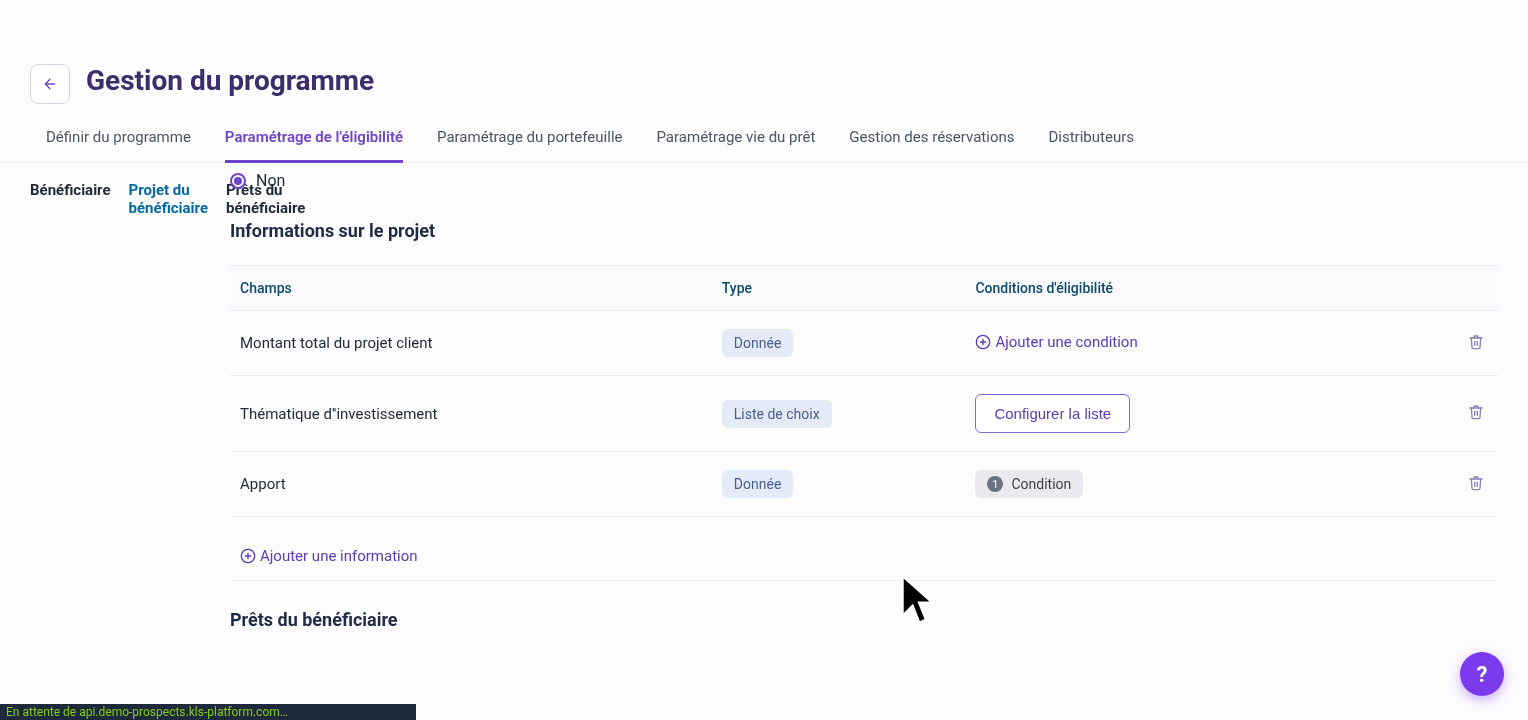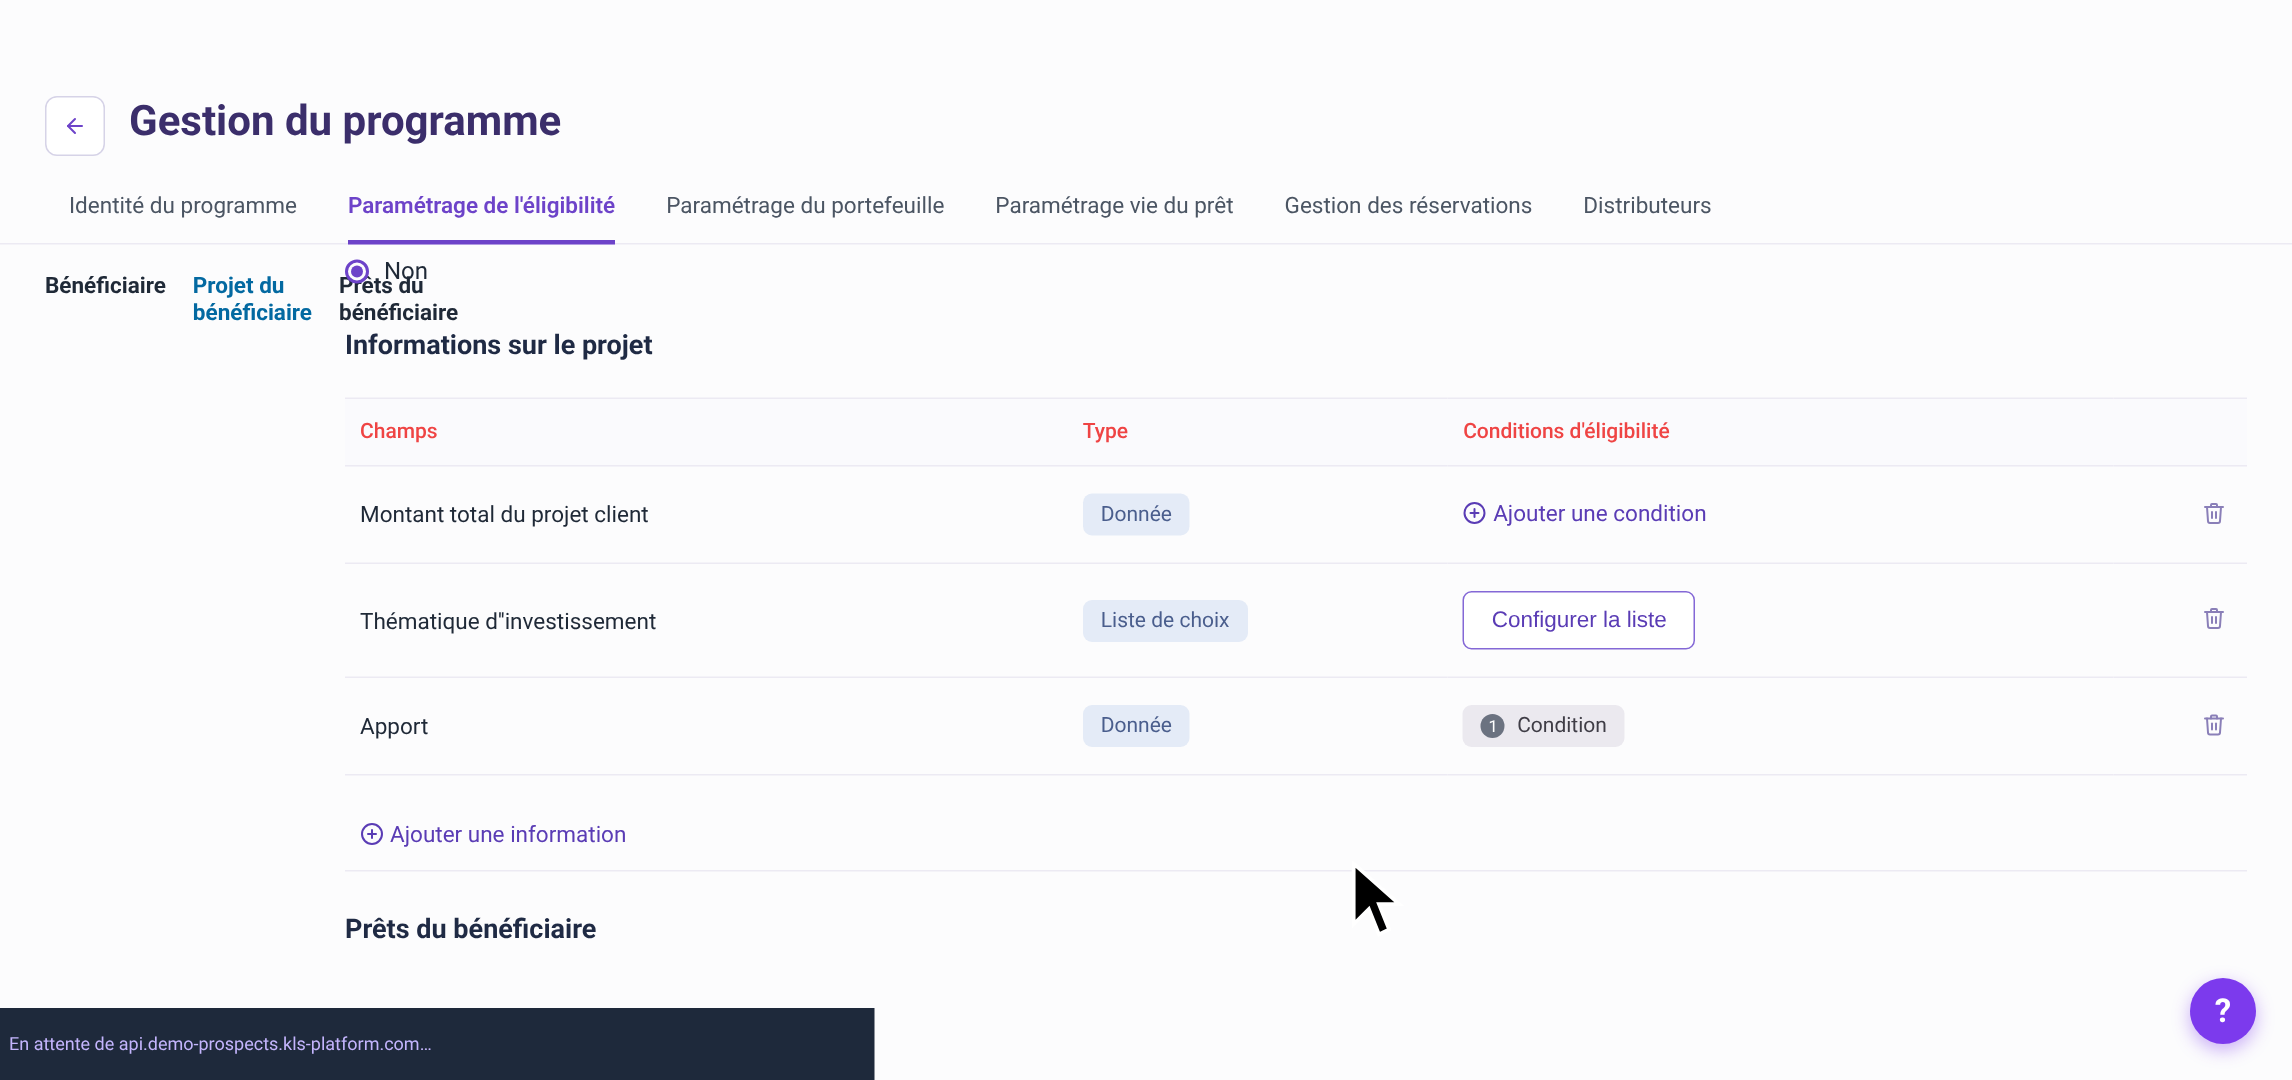--- a/index.html
+++ b/index.html
@@ -135,21 +135,21 @@
   }
 
   
   .table {
     width: 100%;
     border-collapse: collapse;
   }
   .table thead th {
     text-align: left;
     font-size: 14px;
-    color: #ef4444;
+    color: #0c4a6e;
     font-weight: 500;
     padding: 14px 10px;
     background: #fafafd;
     border-top: 1px solid #eceaf3;
     border-bottom: 1px solid #eceaf3;
   }
   .table tbody td {
     padding: 18px 10px;
     border-bottom: 1px solid #eceaf3;
     font-size: 15px;
@@ -227,24 +227,24 @@
   .section-title.next {
     margin-top: 28px;
   }
 
   
   .status-bar {
     position: absolute;
     left: 0;
     bottom: 0;
     background: #1e293b;
-    color: #c4b5fd;
+    color: #84cc16;
     font-size: 12px;
-    padding: 17px 6px;
-    width: 583px;
+    padding: 1px 6px;
+    width: 416px;
   }
 
   
   .help-fab {
     position: absolute;
     right: 24px;
     bottom: 24px;
     width: 44px;
     height: 44px;
     border-radius: 50%;
@@ -274,21 +274,21 @@
   <button class="back-btn">
     <svg width="16" height="16" viewBox="0 0 24 24" fill="none" stroke-width="2" stroke-linecap="round" stroke-linejoin="round">
         <line x1="19" y1="12" x2="5" y2="12"></line>
         <polyline points="12 19 5 12 12 5"></polyline>
       </svg>
   </button>
   <h1 class="page-title">Gestion du programme</h1>
 </div>
 
 <nav class="tabs">
-  <div class="tab">Identité du programme</div>
+  <div class="tab">Définir du programme</div>
   <div class="tab active">Paramétrage de l'éligibilité</div>
   <div class="tab">Paramétrage du portefeuille</div>
   <div class="tab">Paramétrage vie du prêt</div>
   <div class="tab">Gestion des réservations</div>
   <div class="tab">Distributeurs</div>
 </nav>
 
 <div class="layout">
   <aside class="sidebar">
     <div class="sidebar-item">Bénéficiaire</div>

